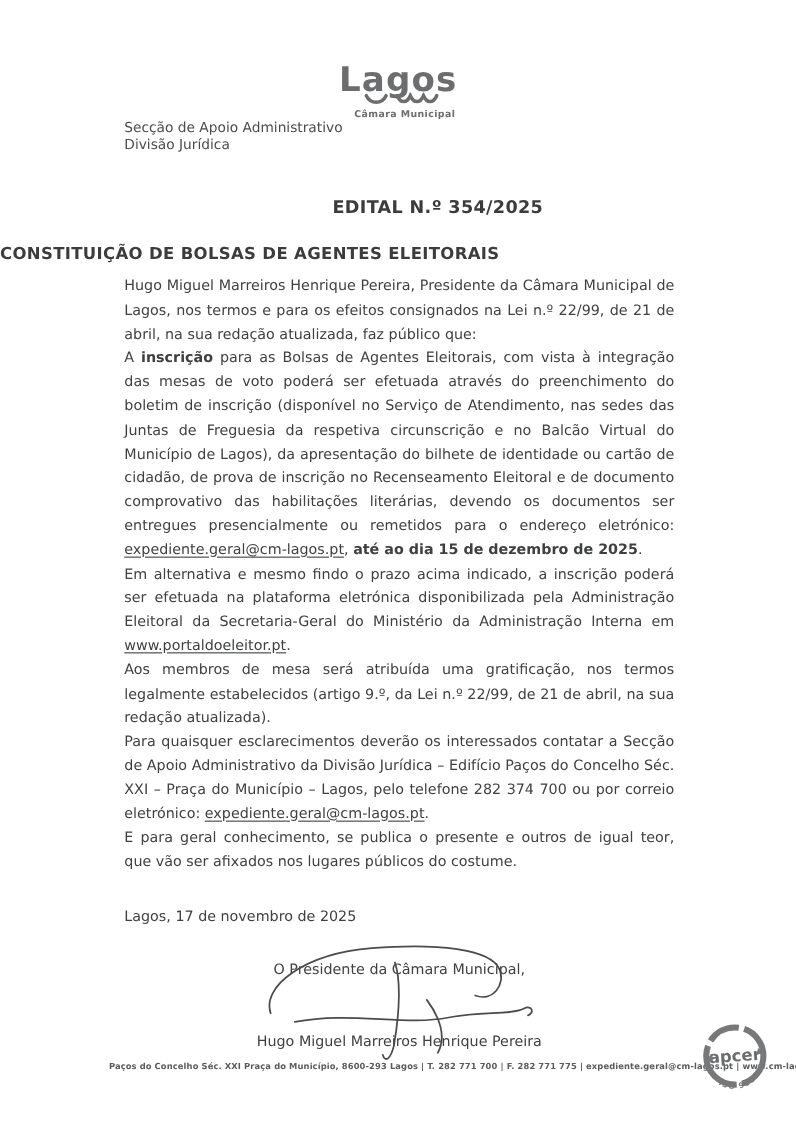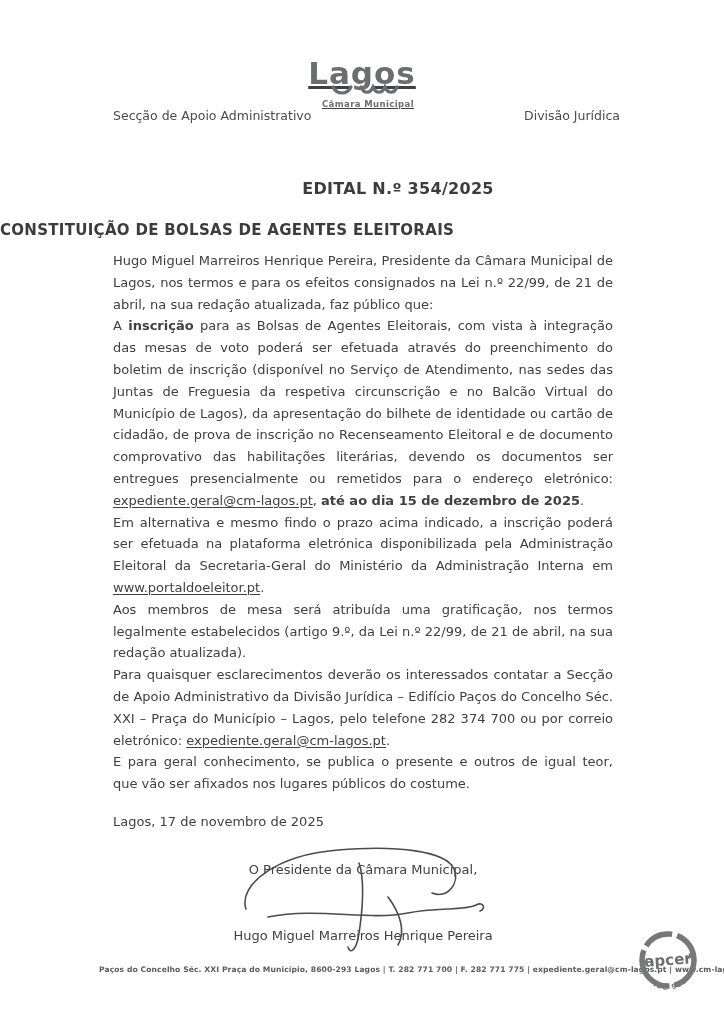--- a/index.html
+++ b/index.html
@@ -15,21 +15,20 @@
     overflow: hidden;
   }
 
   
   .logo-block {
     position: absolute;
     top: 58px;
     left: 0;
     width: 100%;
     text-align: center;
-    text-decoration: underline;
   }
   .logo-text {
     font-size: 31px;
     font-weight: 700;
     color: #6b6d6f;
     letter-spacing: 1px;
     line-height: 30px;
   }
   .logo-waves { display: block; margin: -4px auto 0 auto; }
   .logo-subtitle {
@@ -44,20 +43,21 @@
   .dept-row {
     position: absolute;
     top: 108px;
     left: 113px;
     right: 104px;
     display: flex;
     justify-content: space-between;
     align-items: flex-start;
     font-size: 12.5px;
     color: #4a4b4c;
+    flex-direction: column;
   }
 
   
   .doc-title {
     position: absolute;
     top: 179px;
     left: 0;
     width: 100%;
     text-align: center;
     font-size: 16px;
@@ -85,21 +85,21 @@
     left: 113px;
     width: 500px;
     font-size: 13px;
     line-height: 21.8px;
     color: #3f4041;
   }
   .body-col p { text-align: justify; }
   .bold { font-weight: 700; }
   .link { text-decoration: underline; text-underline-offset: 2px; }
 
-  .dateline { margin-top: 16px; text-align: left; }
+  .dateline { margin-top: 28px; text-align: left; }
 
   
   .sig-block {
     position: relative;
     margin-top: 26px;
     text-align: center;
   }
   .sig-title { font-size: 13px; }
   .sig-name { font-size: 13px; margin-top: 44px; }
   .sig-scribble {

